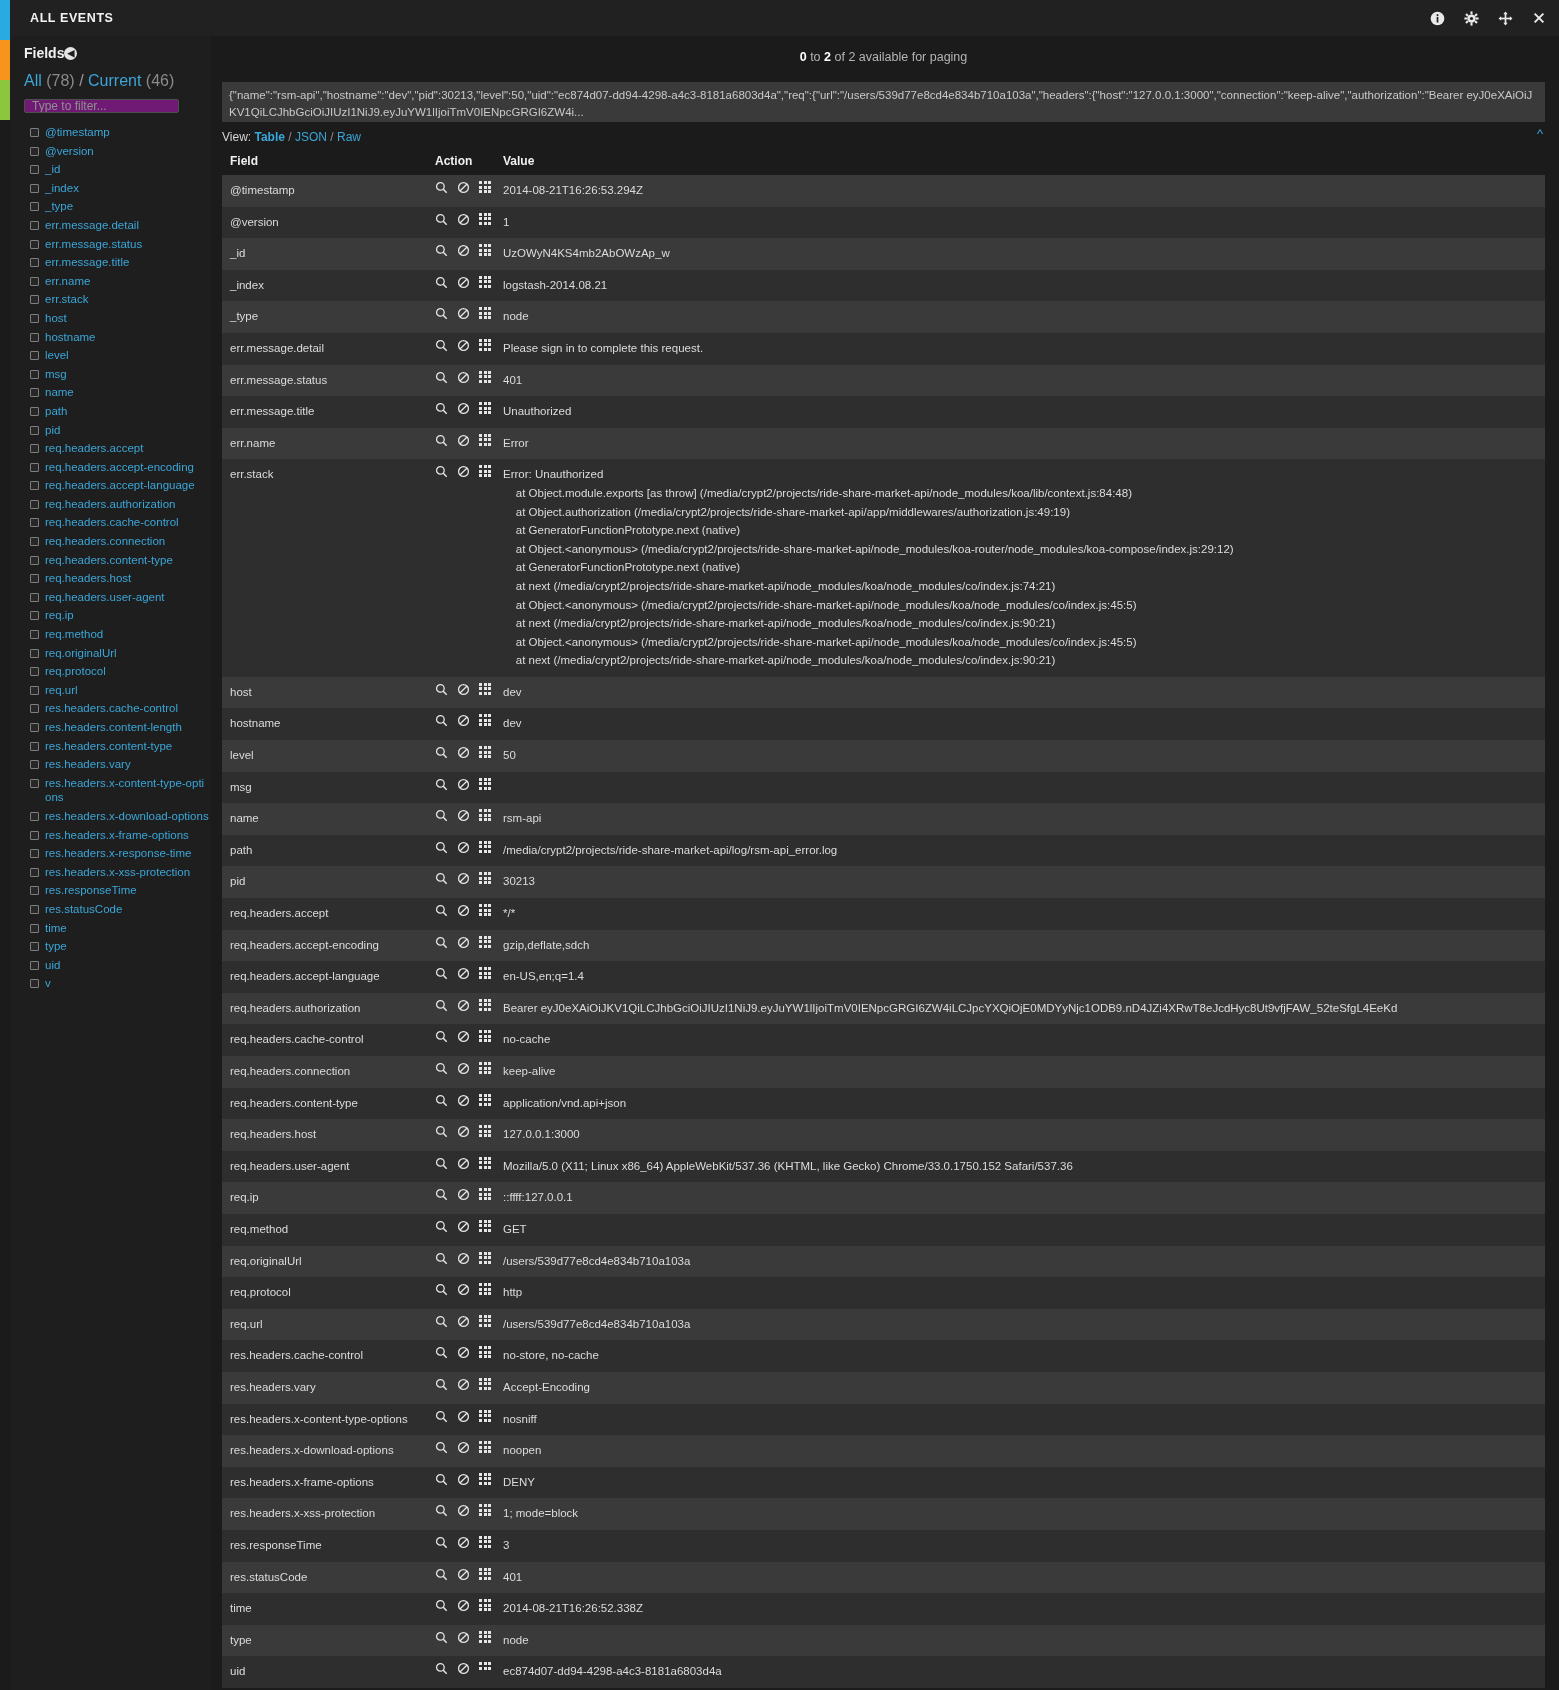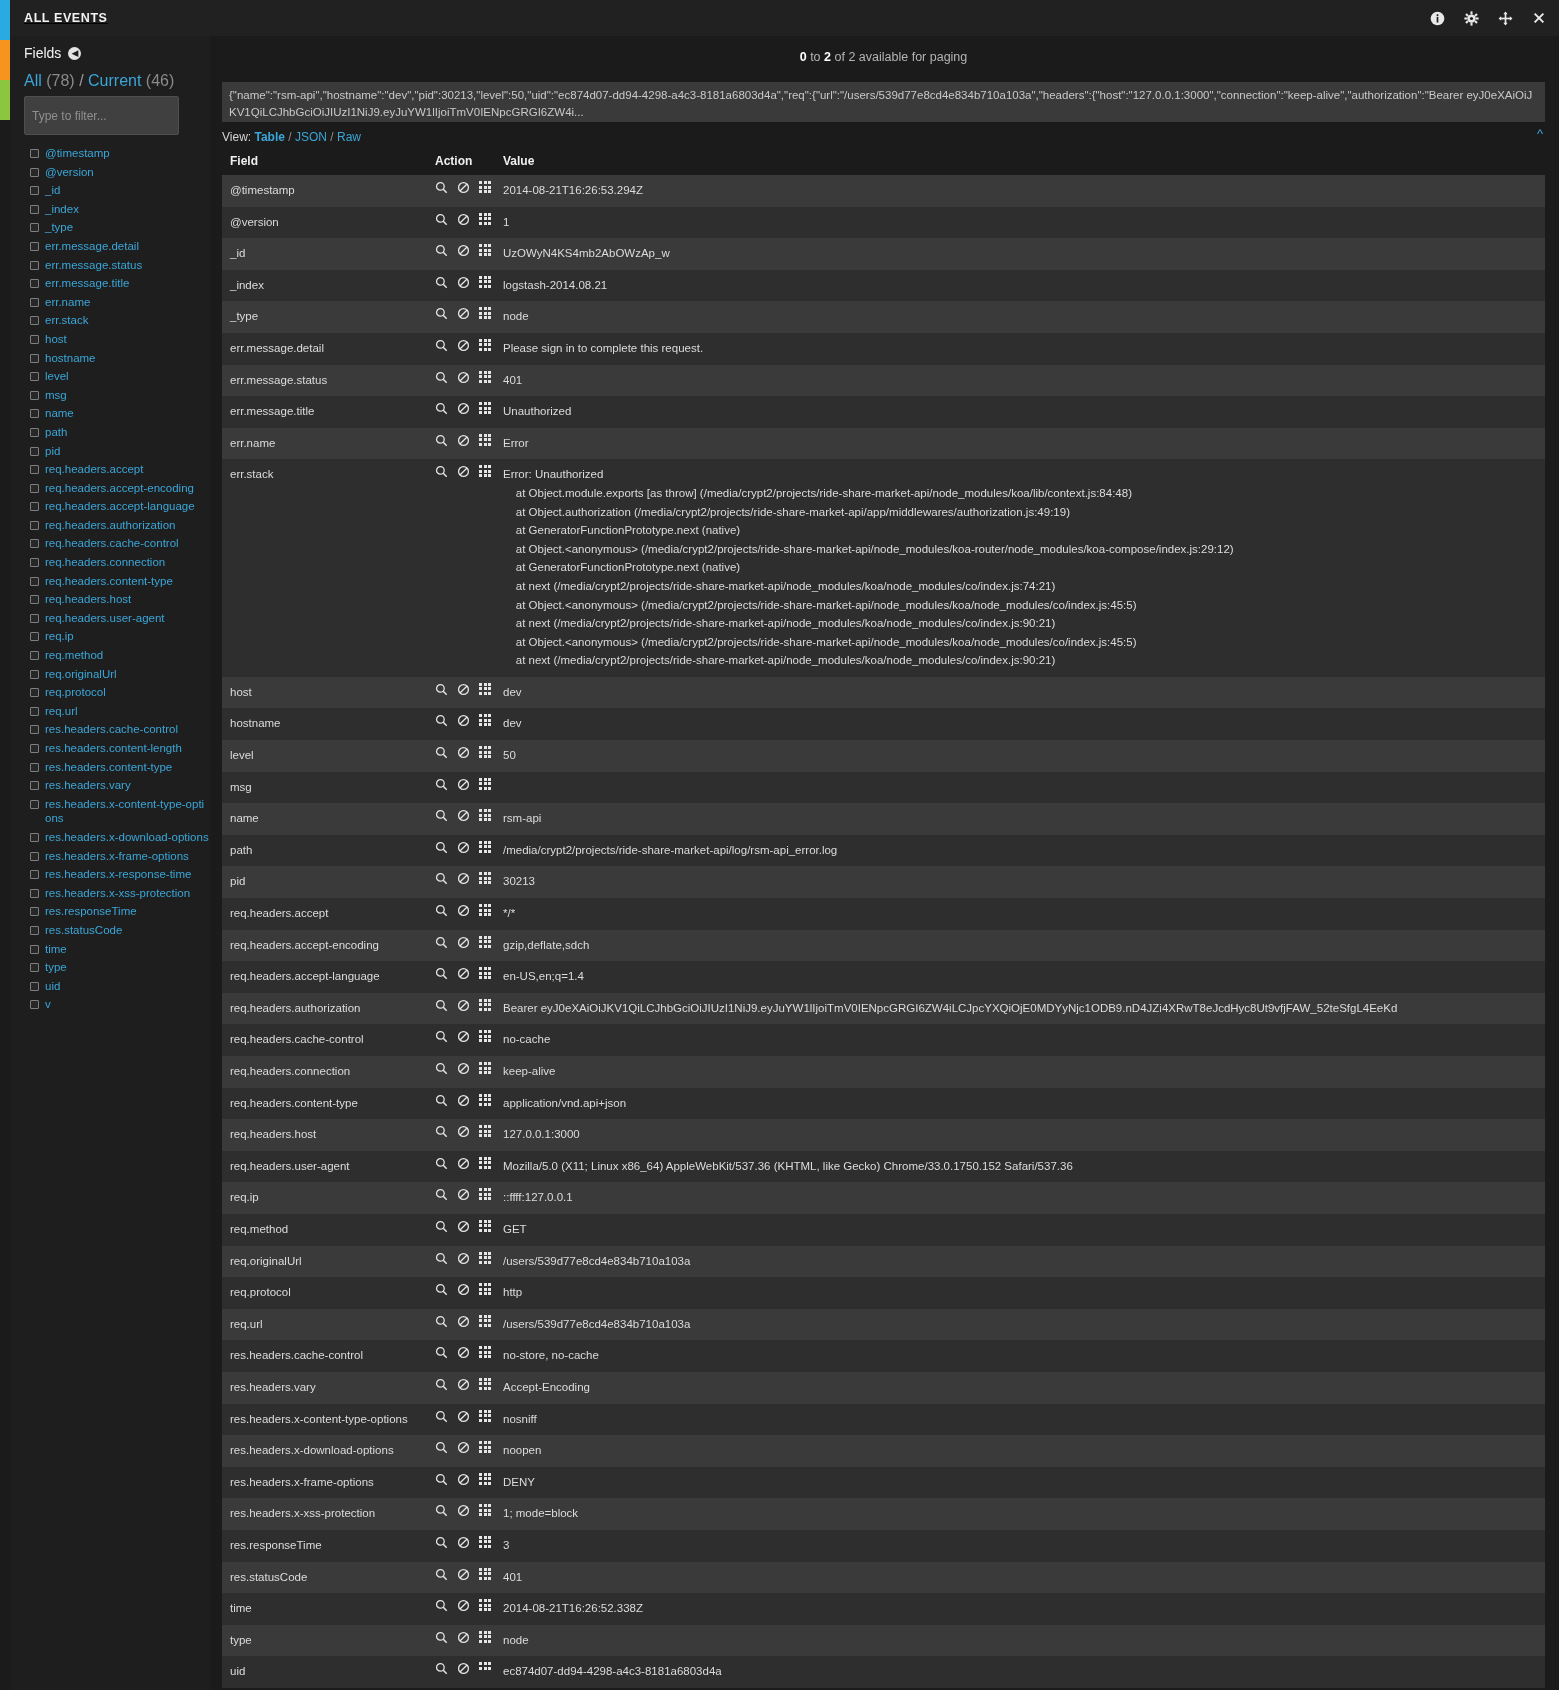--- a/index.html
+++ b/index.html
@@ -16,47 +16,47 @@
   .rail i { display:block; width:10px; }
   .rail .c1 { height: 40px; background:#29abe2; }
   .rail .c2 { height: 40px; background:#f7941e; }
   .rail .c3 { height: 40px; background:#8cc63e; }
 
   .app { position:absolute; left:10px; top:0; right:0; bottom:0; display:flex; flex-direction:column; }
 
   
   .topbar {
     height: 36px; background:#212121; display:flex; align-items:center;
-    padding: 0 14px; flex: 0 0 36px; position:relative;text-decoration:underline;
+    padding: 0 20px; flex: 0 0 36px; position:relative;
   }
   .topbar .title {
     color:#f2f2f2; font-size: 12.5px; font-weight:bold; letter-spacing:.6px;
   }
   .topbar .tools { position:absolute; right: 12px; top:0; height:36px; display:flex; align-items:center; gap: 18px; }
   .tool-ico { width:16px; height:16px; display:inline-flex; align-items:center; justify-content:center; color:#e9e9e9; cursor:pointer; }
   .tool-ico svg { display:block; }
 
   .body { flex:1; display:flex; min-height:0; }
 
   
   .sidebar {
     width: 200px; flex:0 0 200px; background:#1e1e1e; padding: 0 0 0 14px;
     overflow:hidden;
   }
   .fields-hd {
-    display:flex; align-items:center; gap:7px; color:#f2f2f2;
-    font-size:14px; font-weight:normal; padding: 9px 0 2px 0;
+    display:flex; align-items:center; color:#f2f2f2;
+    font-size:14px; font-weight:bold; padding: 9px 0 2px 0;
   }
   .collapse-ico { width:13px; height:13px; border-radius:50%; background:#e4e4e4; color:#1e1e1e;
                   display:inline-flex; align-items:center; justify-content:center; font-size:9px; line-height:1; cursor:pointer; }
   .counts { font-size:16px; padding: 9px 0 6px 0; color:#8a8a8a; }
   .counts a { color:#3ba6d8; text-decoration:none; cursor:pointer; }
   .counts .sep { color:#9a9a9a; }
   .filter-input {
-    width: 155px; height: 39px; background:#404040; border:1px solid #4e4e4e;
+    width: 155px; height: 14px; background:#701a75; border:1px solid #4e4e4e;
     color:#8f8f8f; font-size:12px; padding: 0 7px; border-radius:2px;
     font-family: "Liberation Sans", sans-serif; outline:none;
   }
   .filter-input::placeholder { color:#8f8f8f; }
   .field-list { margin-top: 9px; }
   .field-row {
     display:flex; align-items:flex-start; gap:6px; padding: 2px 0 2px 6px;
     font-size: 11.5px; line-height: 14.6px; cursor:pointer;
   }
   .field-row .cbx {

